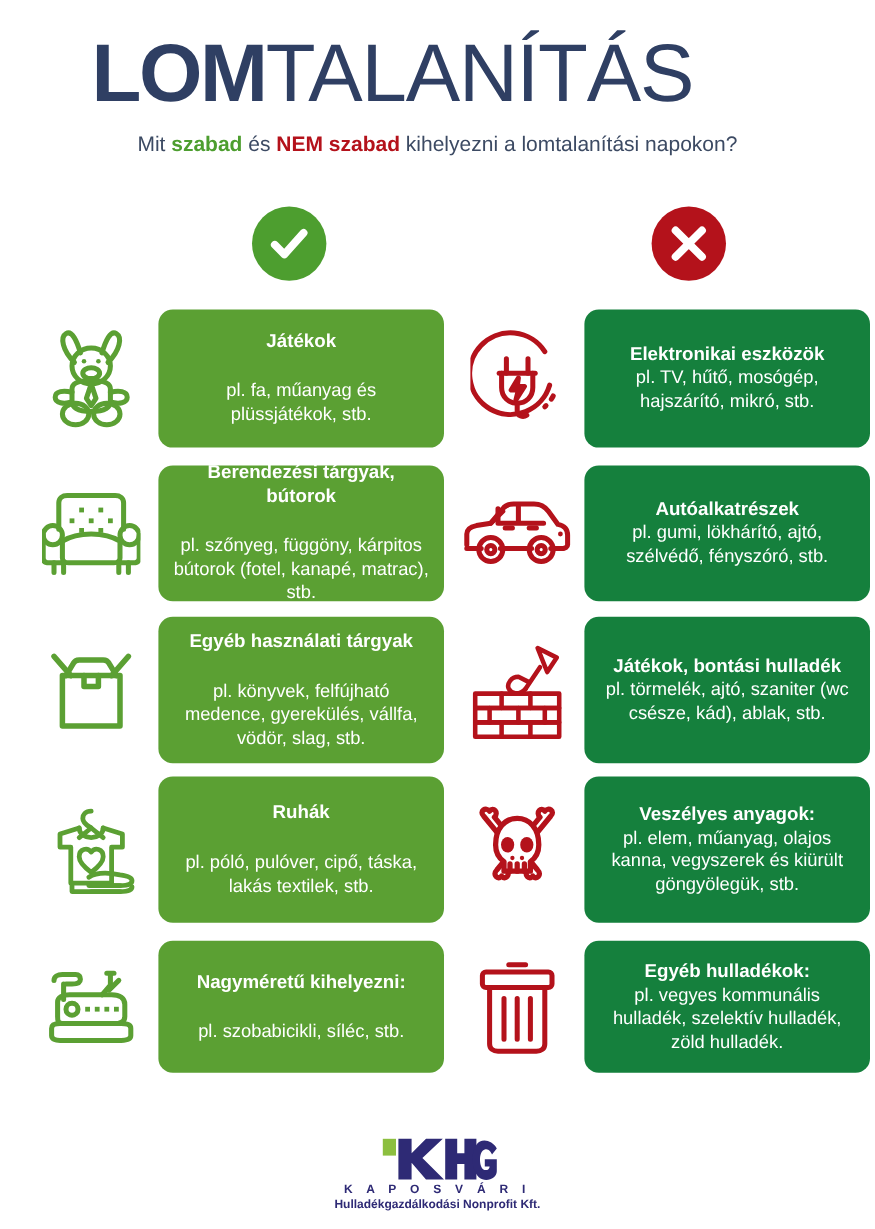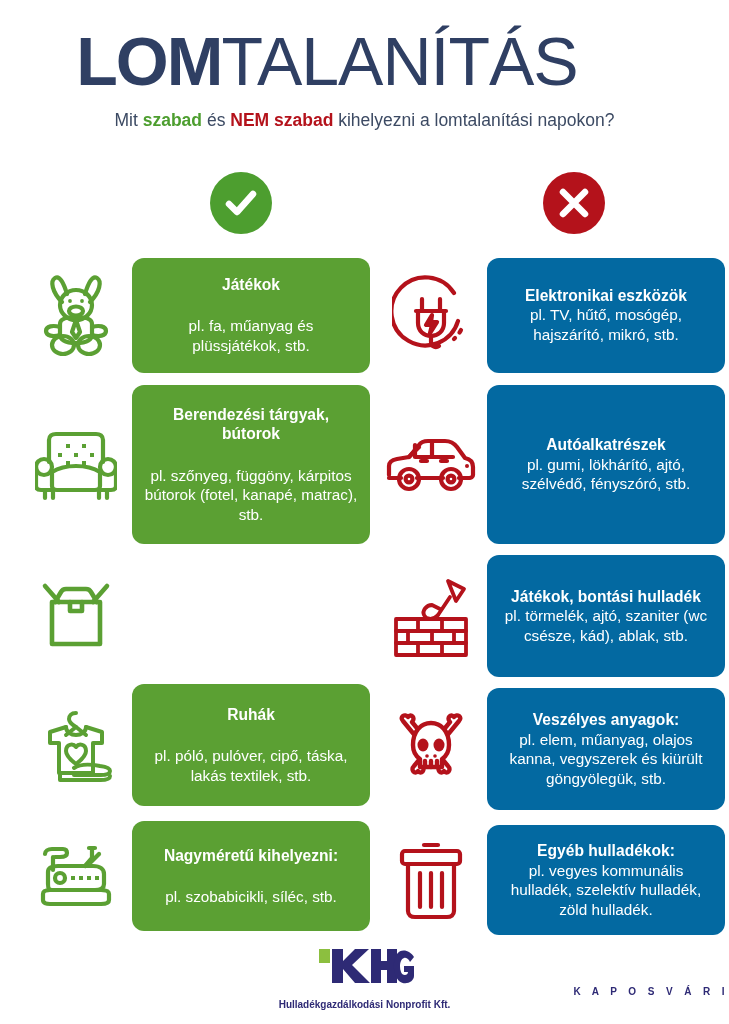--- a/index.html
+++ b/index.html
@@ -41,38 +41,37 @@
              align-items:center;justify-content:center;}
   .icon-cell svg{display:block;}
 
   .card{
     flex:1;border-radius:12px;color:#fff;text-align:center;
     padding:11px 12px;box-sizing:border-box;
     display:flex;flex-direction:column;justify-content:center;
     font-size:15.3px;line-height:19.5px;font-weight:400;
   }
   .card.green{background:#5ba033;gap:22px;}
-  .card.red{background:#0369a1;}
+  .card.red{background:#15803d;}
   .card .hd{font-weight:800;font-size:15.6px;line-height:19.5px;display:block;}
   .card .bd{display:block;}
 
   
   .h1{height:115px;}
-  .h2{height:159px;}
+  .h2{height:113px;}
   .h3{height:122px;}
   .h4{height:122px;}
   .h5{height:110px;}
 
   
   .footer{position:absolute;left:0;bottom:14px;width:729px;text-align:center;}
   .logo-mark{display:block;margin:0 auto;}
   .logo-sub{
     font-size:10px;letter-spacing:4.4px;color:#2e2a75;font-weight:700;
     margin-top:1px;
-    text-align:right;
   }
   .logo-foot{
     font-size:10px;color:#2e2a75;font-weight:700;margin-top:2px;letter-spacing:0px;
   }
 </style>
 </head>
 <body>
 
 <div class="poster">
 
@@ -151,20 +150,24 @@
 
     <div class="row">
       <div class="icon-cell">
         <svg width="74" height="72" viewBox="0 0 74 72" fill="none" stroke="#5ba033" stroke-width="4.6" stroke-linecap="round" stroke-linejoin="round">
           <path d="M6 8 L20 24 M68 8 L54 24"></path>
           <path d="M16 24 L22 14 C23 12 25 11 27 11 L47 11 C49 11 51 12 52 14 L58 24"></path>
           <rect x="13" y="24" width="48" height="42"></rect>
           <path d="M31 24 L31 33 L43 33 L43 24"></path>
         </svg>
       </div>
+      <div class="card green h3">
+        <span class="hd">Egyéb használati tárgyak</span>
+        <span class="bd">pl. könyvek, felfújható medence, gyerekülés, vállfa, vödör, slag, stb.</span>
+      </div>
     </div>
 
     <div class="row">
       <div class="icon-cell">
         <svg width="76" height="80" viewBox="0 0 76 80" fill="none" stroke="#5ba033" stroke-width="4" stroke-linecap="round" stroke-linejoin="round">
           <path d="M38 8 C33 8 31 11 31 14 C31 18 35 20 38 22"></path>
           <path d="M38 22 L28 30 M38 22 L48 30"></path>
           <path d="M28 22 C28 27 33 30 38 30 C43 30 48 27 48 22"></path>
           <path d="M28 22 L12 27 L12 38 L21 38 L21 68 L55 68 L55 38 L64 38 L64 27 L48 22"></path>
           <path d="M38 42 C35 38 28 39 28 46 C28 51 34 56 38 59 C42 56 48 51 48 46 C48 39 41 38 38 42 Z"></path>

